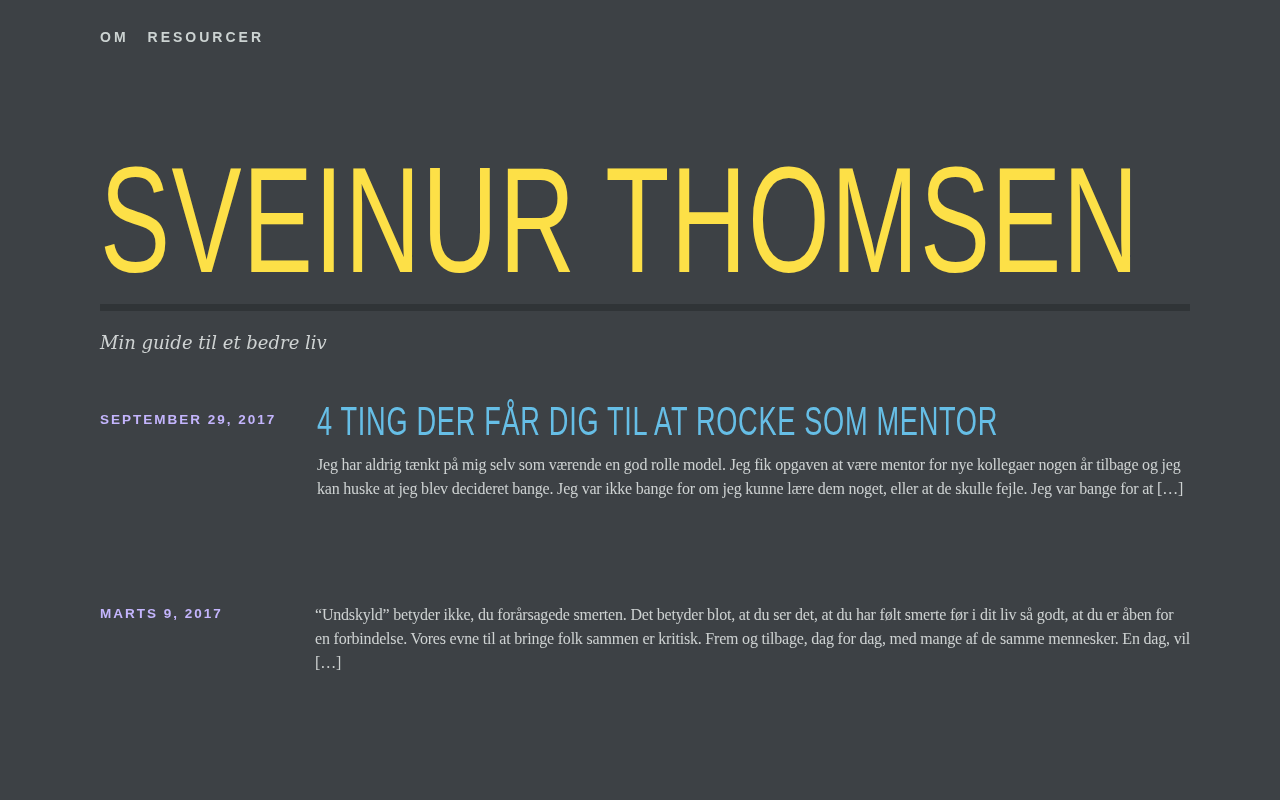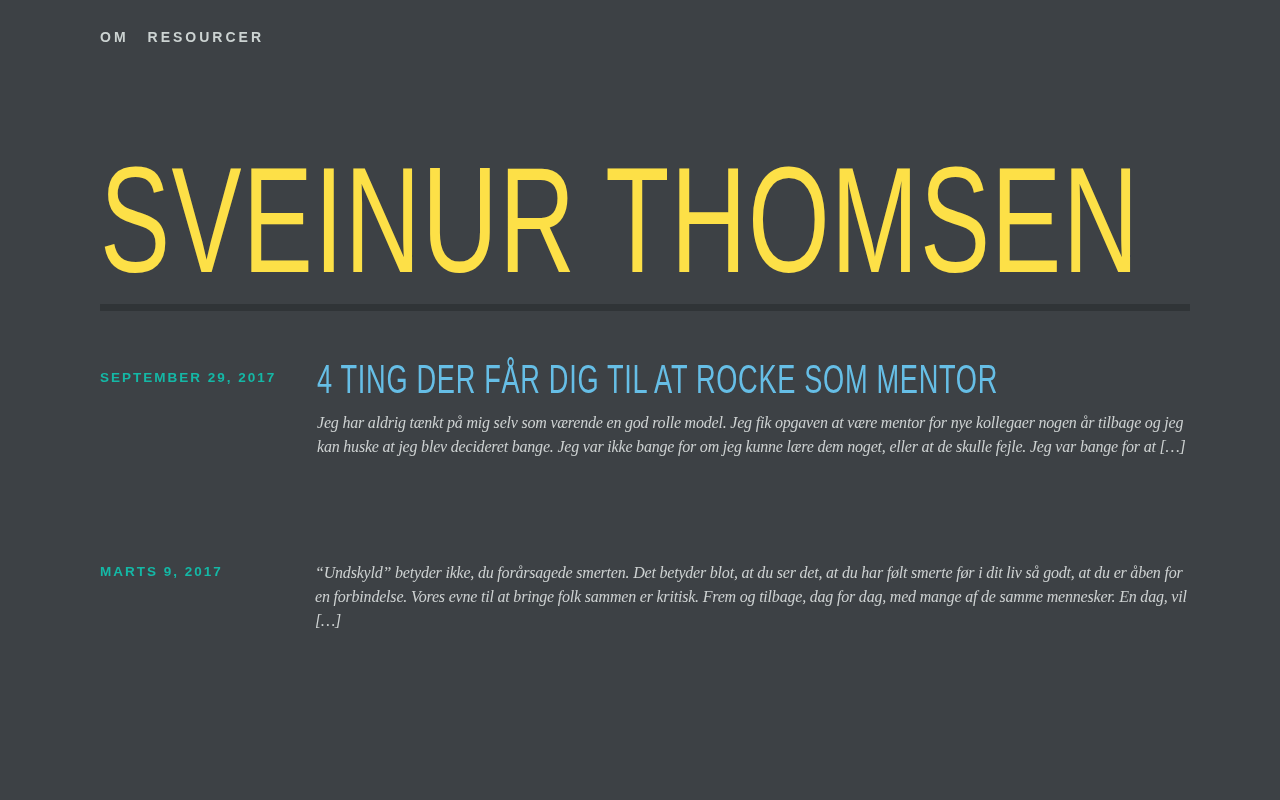--- a/index.html
+++ b/index.html
@@ -61,21 +61,21 @@
   
   main { margin-top: 46px; }
   .post {
     display: grid;
     grid-template-columns: 187px 1fr;
     column-gap: 30px;
   }
   .post + .post { margin-top: 92px; gap: 28px; }
   .post-date {
     padding-top: 13px;
-    color: #14b8a6;
+    color: #c4b5fd;
     font-size: 13.5px;
     font-weight: bold;
     letter-spacing: 2px;
     white-space: nowrap;
   }
   .post-title {
     margin: 0;
     font-size: 40px;
     line-height: 44px;
     font-weight: 400;
@@ -90,38 +90,38 @@
     letter-spacing: 1px;
   }
   .post-excerpt {
     margin: 10px 0 0 0;
     font-family: "Liberation Serif", serif;
     font-size: 16px;
     line-height: 24px;
     letter-spacing: -0.2px;
     color: #ced2d2;
     max-width: 882px;
-    font-style: italic;
   }
 </style>
 </head>
 <body>
 
 <div class="page">
 
   <nav class="topnav">
     <a>OM</a>
     <a>RESOURCER</a>
   </nav>
 
   <header>
     <h1 class="site-title">
       <span class="condense">SVEINUR THOMSEN</span>
     </h1>
     <div class="divider"></div>
+    <p class="tagline">Min guide til et bedre liv</p>
   </header>
 
   <main>
 
     <article class="post">
       <div class="post-date">SEPTEMBER 29, 2017</div>
       <div class="post-content">
         <h2 class="post-title">
           <span class="condense">4 TING DER FÅR DIG TIL AT ROCKE SOM MENTOR</span>
         </h2>

